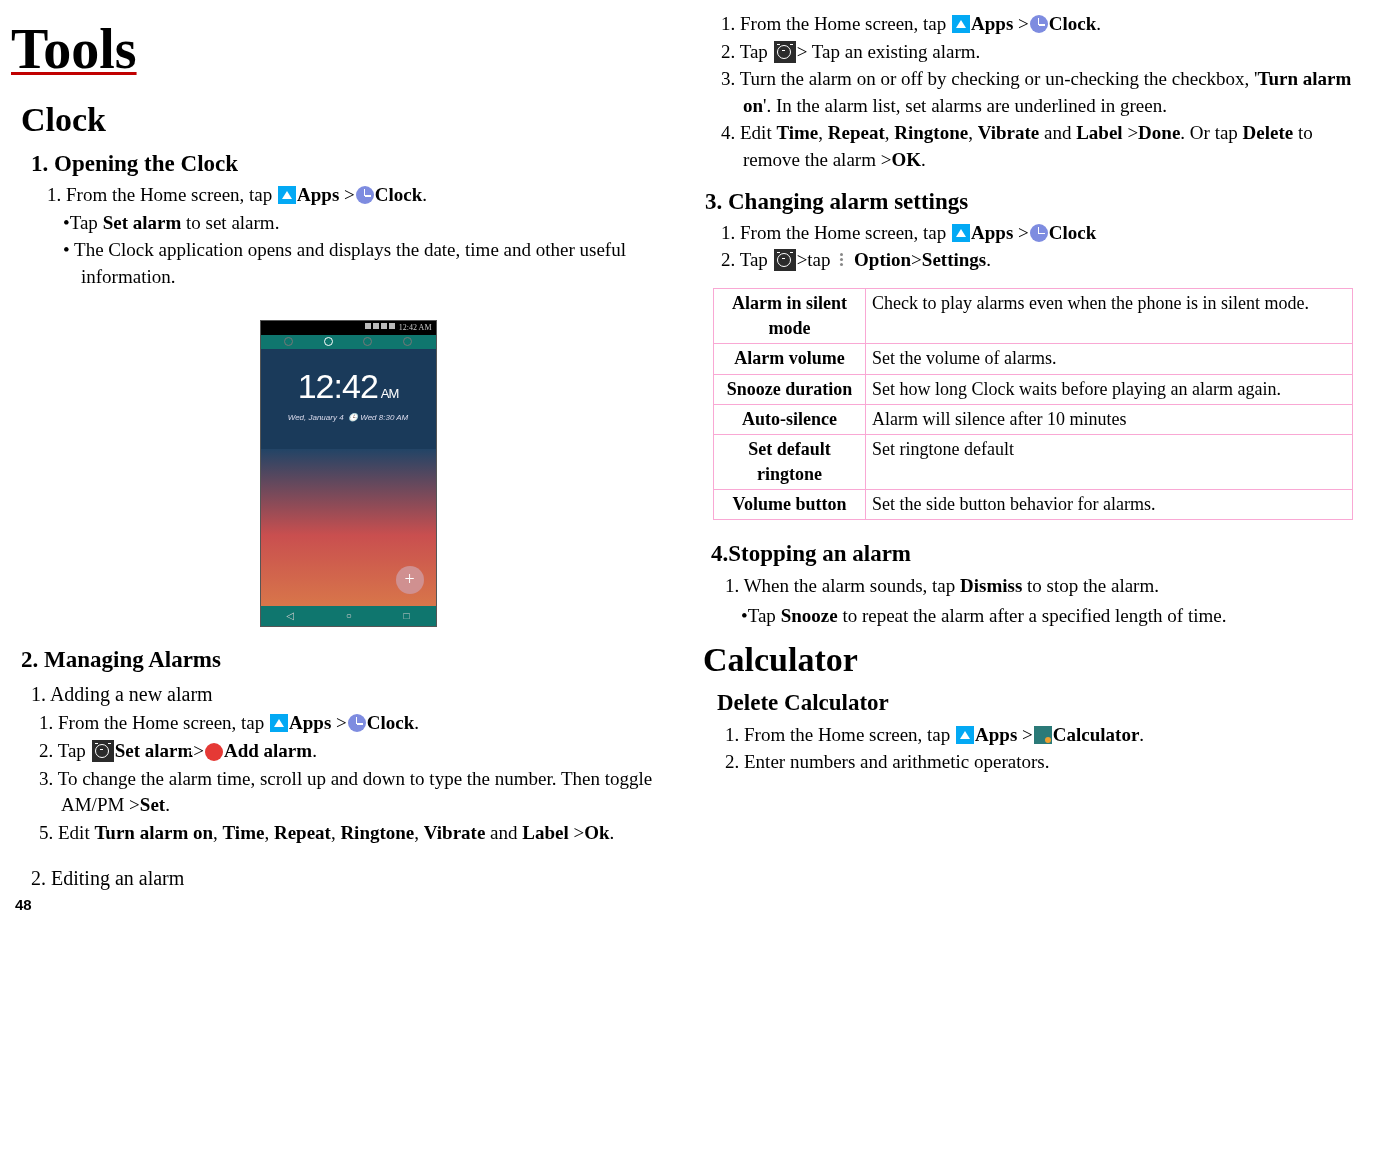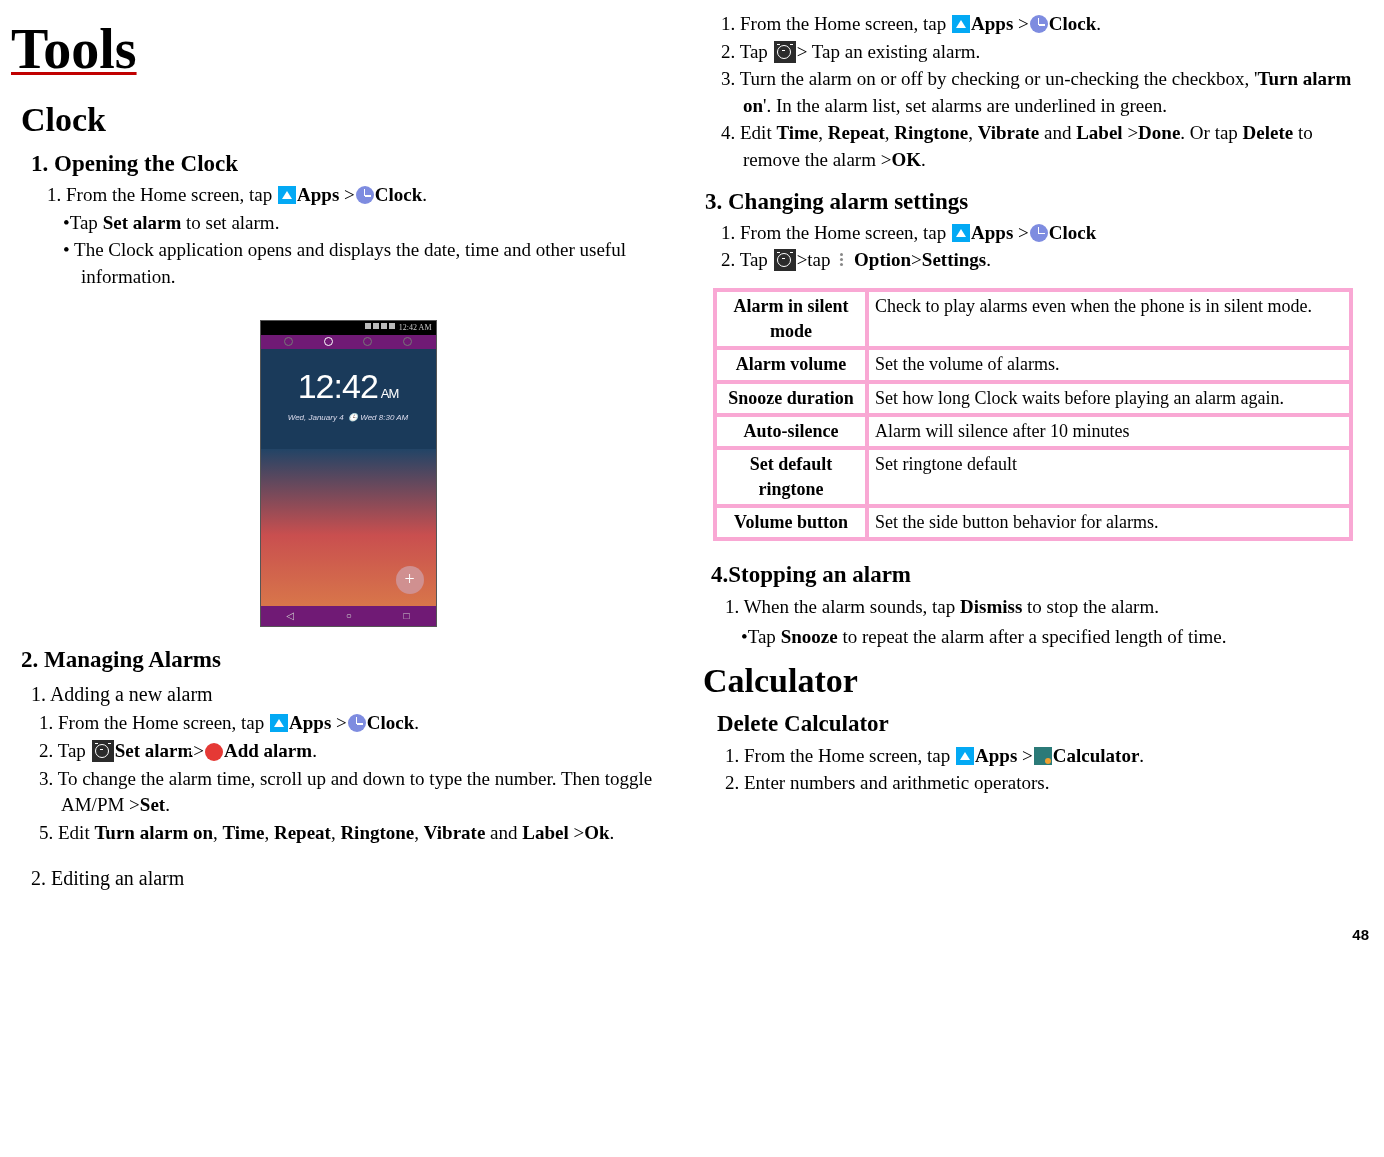--- a/index.html
+++ b/index.html
@@ -180,21 +180,21 @@
   }
 
   .phone-wrap {
     text-align: center;
     margin: 30px 0 18px 0;
   }
   .phone {
     display: inline-block;
     width: 175px;
     height: 305px;
-    background: #701a75;
+    background: #0f766e;
     color: #fff;
     position: relative;
     box-shadow: 0 0 0 1px #555;
   }
   .phone .statusbar {
     height: 14px;
     font-size: 8px;
     text-align: right;
     padding: 1px 4px;
     background: #000;
@@ -259,36 +259,35 @@
     font-size: 10px;
   }
 
   table.settings {
     border-collapse: collapse;
     margin: 14px 0 10px 10px;
     width: 640px;
     font-size: 18px;
   }
   table.settings td {
-    border: 4px solid #f9a8d4;
+    border: 1px solid #f9a8d4;
     padding: 2px 6px;
     vertical-align: top;
   }
   table.settings td.label {
     font-weight: bold;
     text-align: center;
     width: 152px;
   }
 
   .page-num {
-    text-align: right;
+    text-align: left;
     font-weight: bold;
     font-family: sans-serif;
     font-size: 15px;
-    margin-top: 30px;
   }
 </style>
 </head>
 <body>
 
 <div class="columns">
 
   <div class="col">
     <div class="page-title">Tools</div>
     <div class="h-section">Clock</div>

